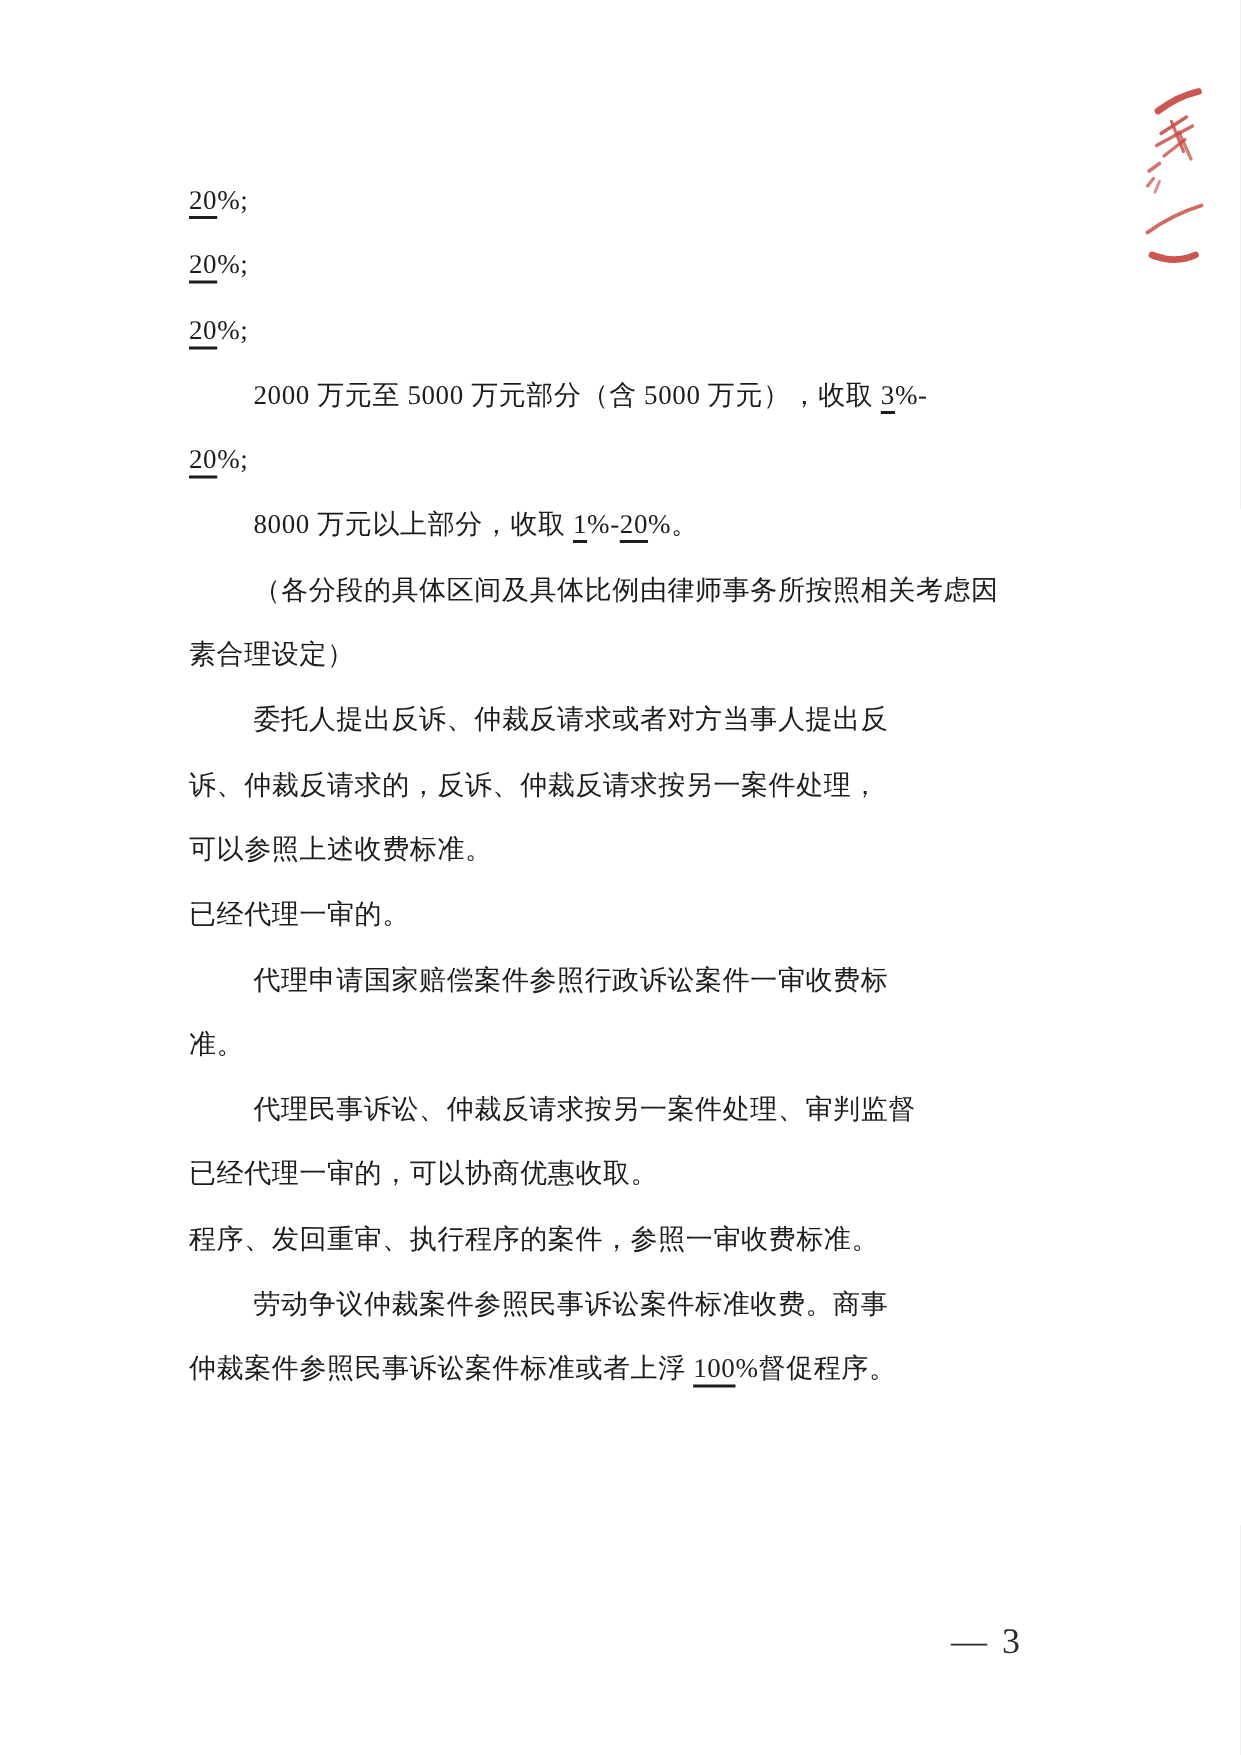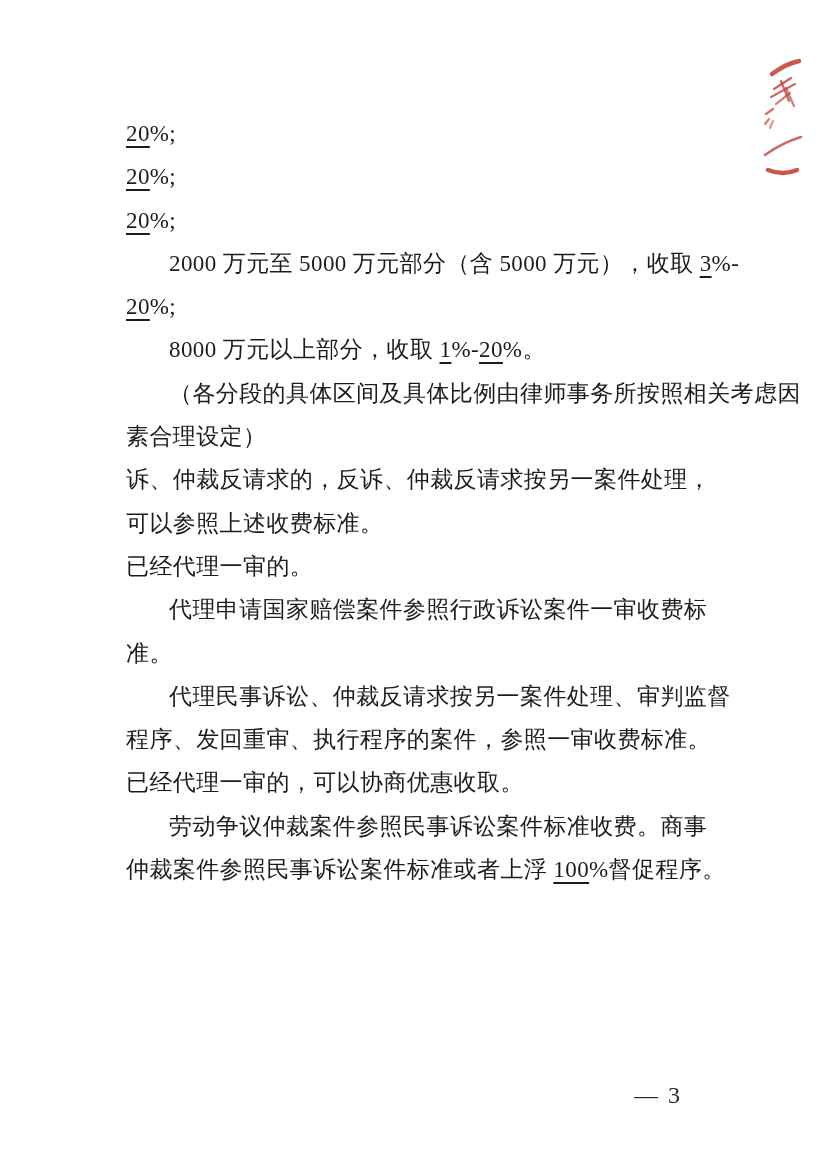--- a/index.html
+++ b/index.html
@@ -18,21 +18,21 @@
   }
   .textblock {
     position: absolute;
     left: 126px;
     top: 112px;
     width: 582px;
   }
   .line {
     height: 43.3px;
     line-height: 43.3px;
-    font-size: 23px;
+    font-size: 18px;
     letter-spacing: 0.4px;
     white-space: nowrap;
   }
   .line.indent {
     padding-left: 43px;
   }
   .line .u {
     text-decoration: underline;
     text-underline-offset: 5px;
     text-decoration-thickness: 1.5px;
@@ -79,27 +79,28 @@
 
   <div class="textblock" id="lines">
       <div class="line"><span class="u">20</span><span>%;</span></div>
       <div class="line"><span class="u">20</span><span>%;</span></div>
       <div class="line"><span class="u">20</span><span>%;</span></div>
       <div class="line indent"><span>2000 万元至 5000 万元部分（含 5000 万元），收取 </span><span class="u">3</span><span>%-</span></div>
       <div class="line"><span class="u">20</span><span>%;</span></div>
       <div class="line indent"><span>8000 万元以上部分，收取 </span><span class="u">1</span><span>%-</span><span class="u">20</span><span>%。</span></div>
       <div class="line indent"><span>（各分段的具体区间及具体比例由律师事务所按照相关考虑因</span></div>
       <div class="line"><span>素合理设定）</span></div>
+      <div class="line indent"><span>委托人提出反诉、仲裁反请求或者对方当事人提出反</span></div>
       <div class="line"><span>诉、仲裁反请求的，反诉、仲裁反请求按另一案件处理，</span></div>
       <div class="line"><span>可以参照上述收费标准。</span></div>
       <div class="line"><span>已经代理一审的。</span></div>
       <div class="line indent"><span>代理申请国家赔偿案件参照行政诉讼案件一审收费标</span></div>
       <div class="line"><span>准。</span></div>
       <div class="line indent"><span>代理民事诉讼、仲裁反请求按另一案件处理、审判监督</span></div>
+      <div class="line"><span>已经代理一审的，可以协商优惠收取。</span></div>
       <div class="line"><span>程序、发回重审、执行程序的案件，参照一审收费标准。</span></div>
-      <div class="line"><span>已经代理一审的，可以协商优惠收取。</span></div>
       <div class="line indent"><span>劳动争议仲裁案件参照民事诉讼案件标准收费。商事</span></div>
       <div class="line"><span>仲裁案件参照民事诉讼案件标准或者上浮 </span><span class="u">100</span><span>%督促程序。</span></div>
     </div>
 
   <div class="pagenum">— 3</div>
 
 </div>
 
 </body></html>

